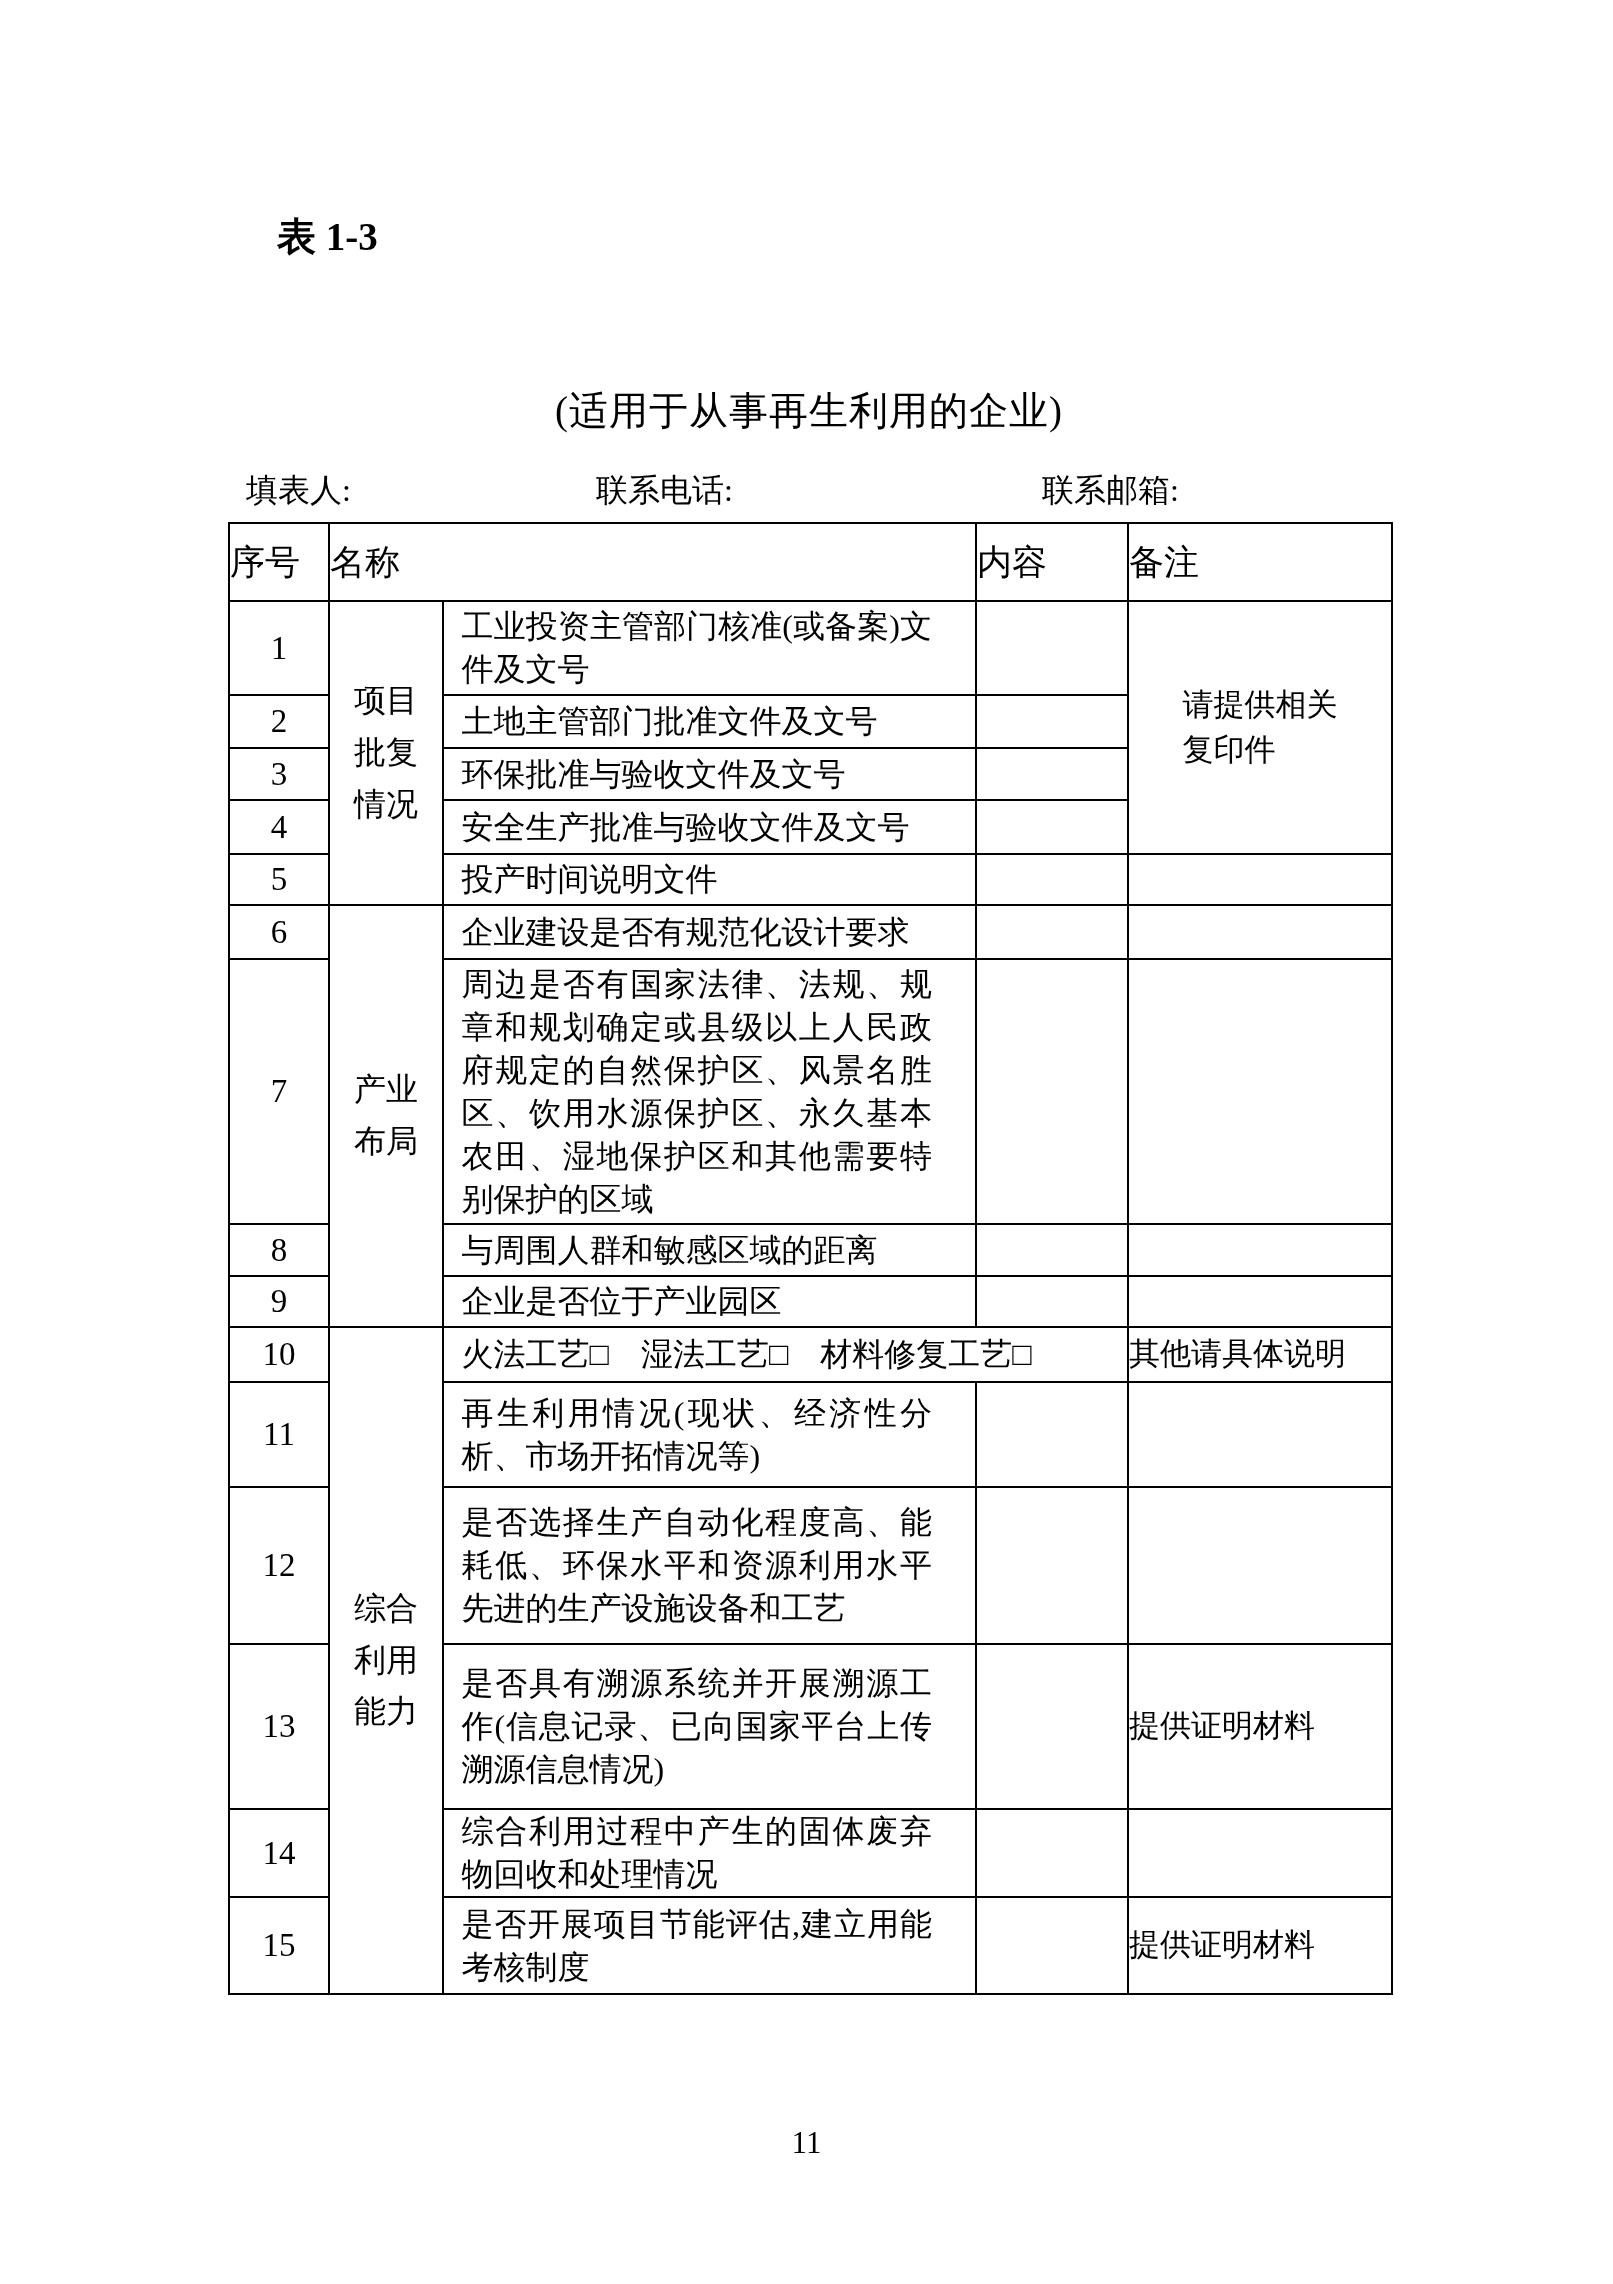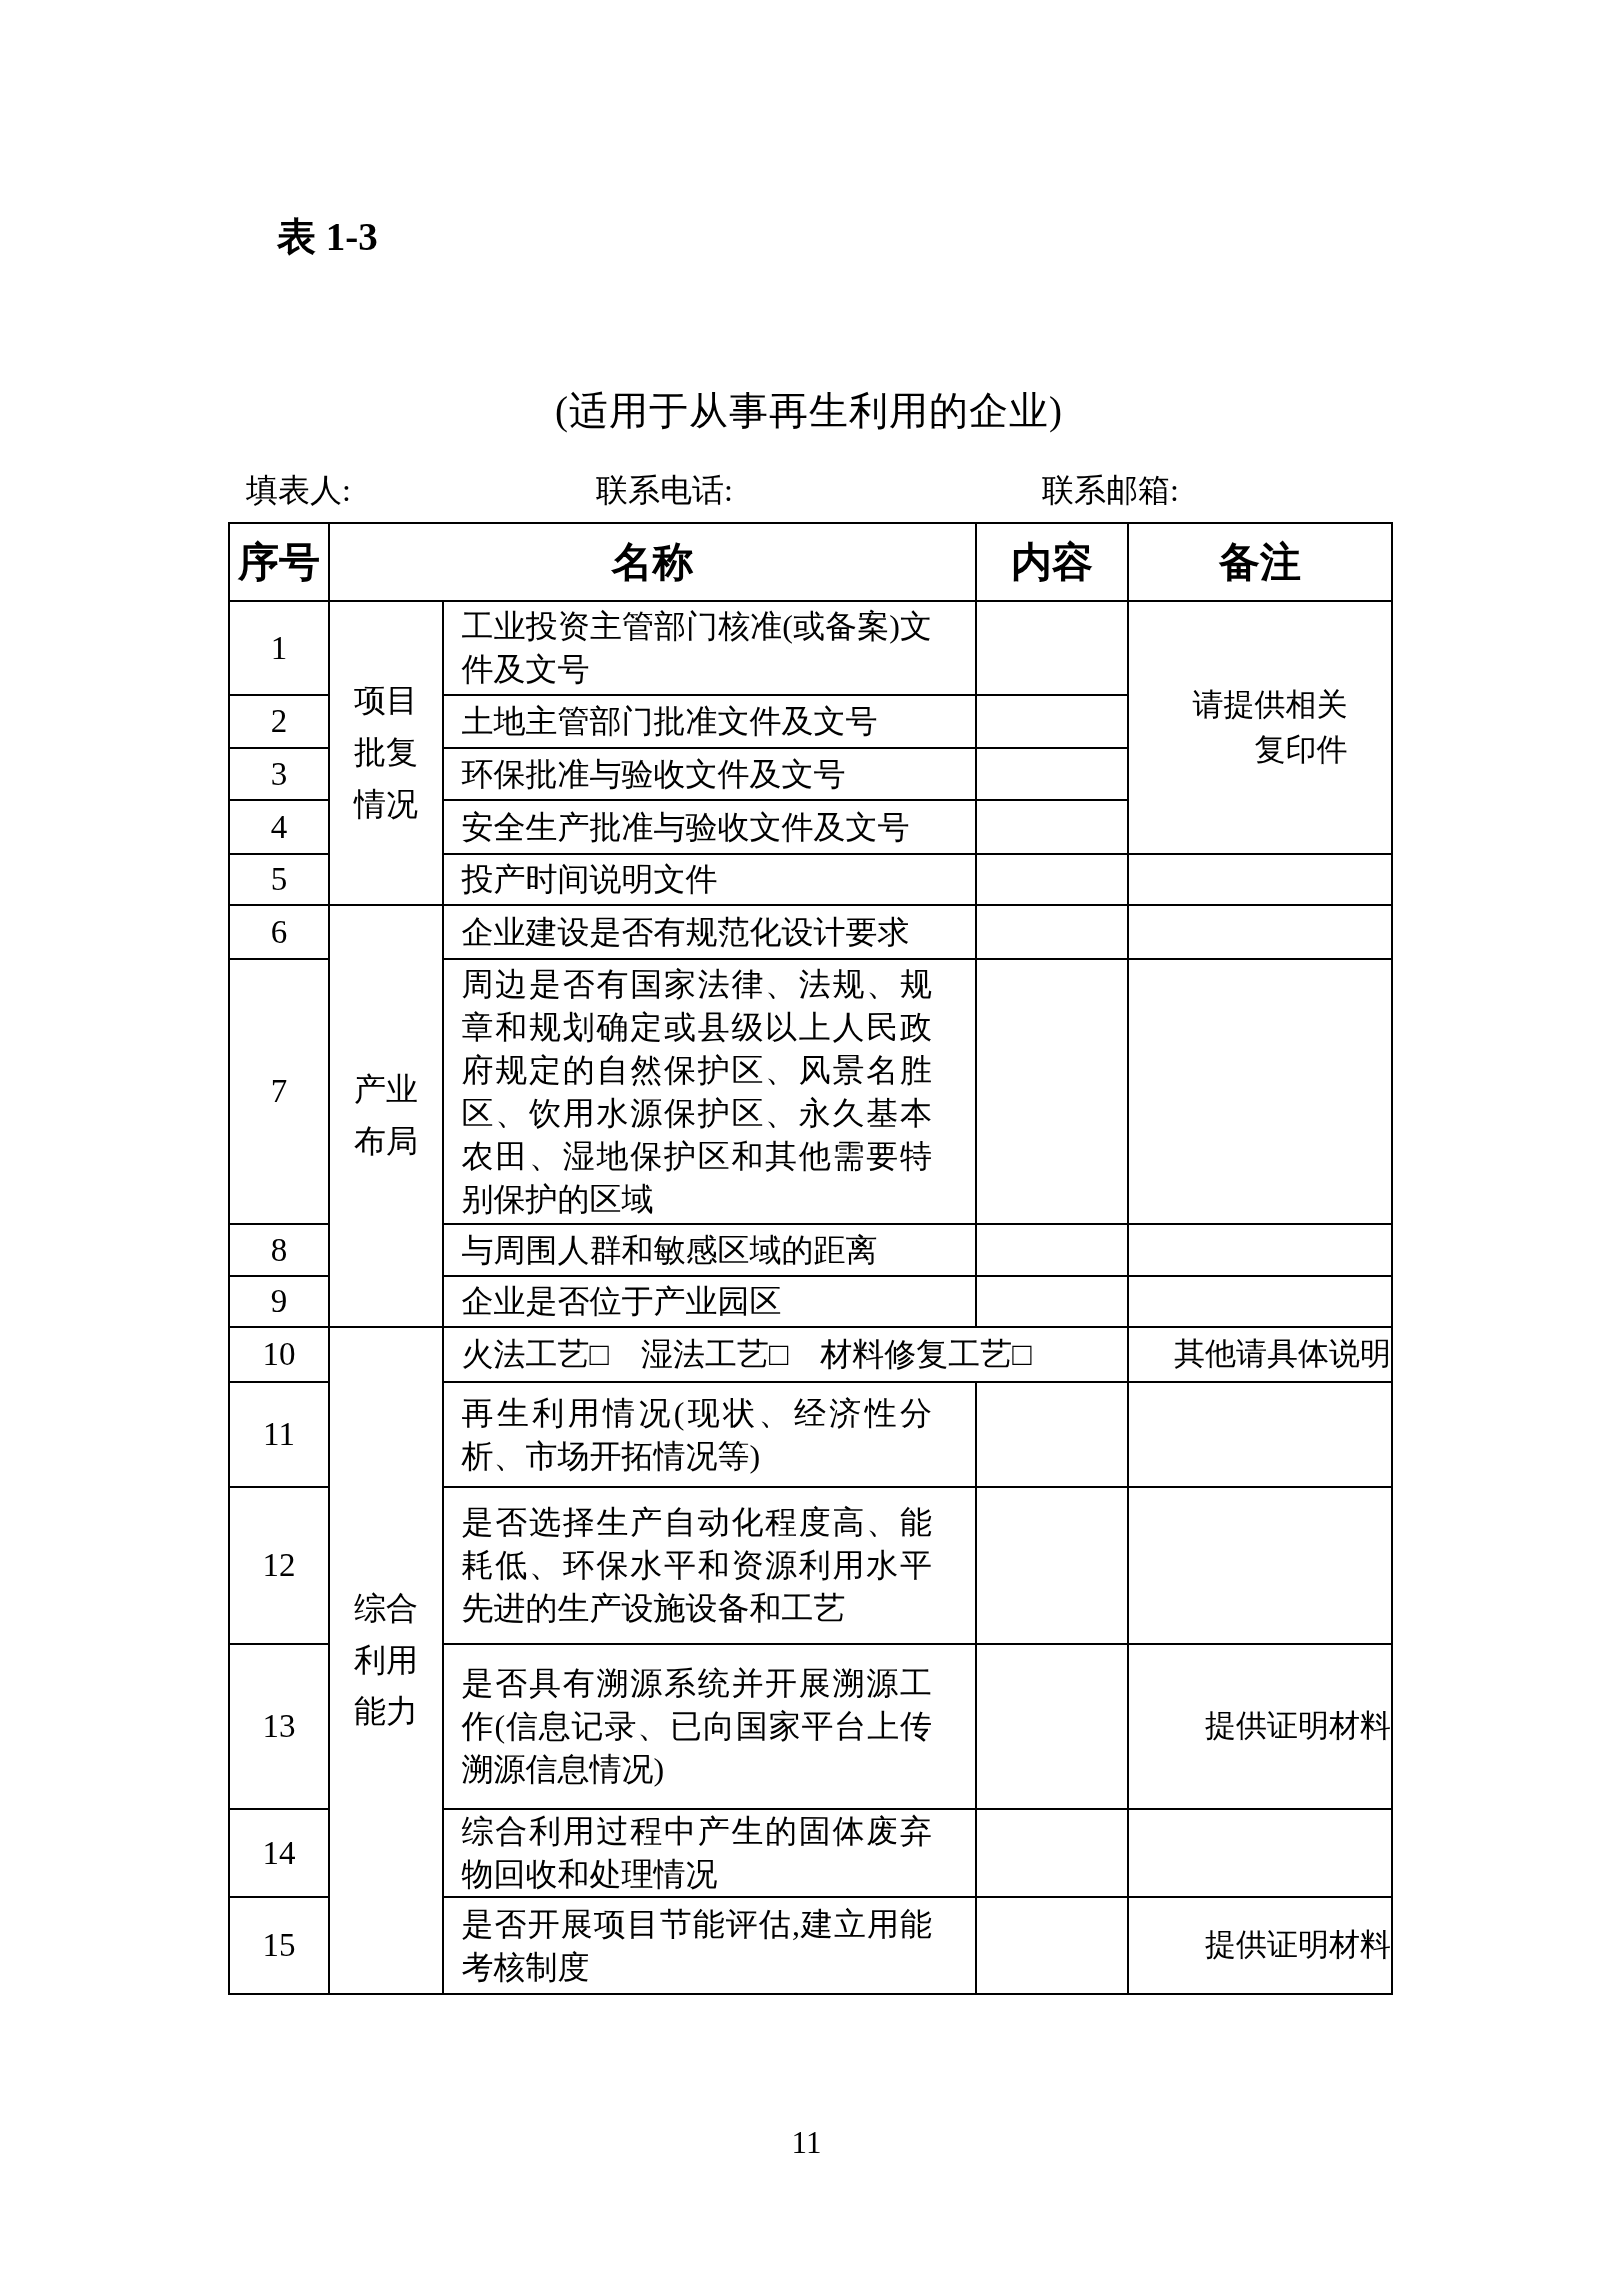--- a/index.html
+++ b/index.html
@@ -34,32 +34,32 @@
     border-collapse: collapse; table-layout: fixed;
     border: 2.9px solid #000;
   }
   .spec-table th, .spec-table td {
     border: 2px solid #000;
     padding: 0;
     vertical-align: middle;
     overflow: hidden;
   }
   .spec-table th {
-    font-weight: bold; font-size: 41px; text-align: center;
+    font-weight: normal; font-size: 35px; text-align: left;
   }
   td.idx { text-align: center; font-size: 33px; }
   td.cat { font-size: 32px; border-radius: 19px; }
   td.cat .stack { width: 2em; margin: 0 auto; line-height: 1.62; text-align: center; }
   td.name {
     font-size: 32px; line-height: 43px;
     text-align: justify; text-justify: inter-character;
     padding: 0 43px 0 17.6px;
   }
   td.name.options { padding-right: 24px; }
-  td.remark { font-size: 31px; text-align: right; line-height: 1.45; padding-left: 20px; }
+  td.remark { font-size: 31px; text-align: left; line-height: 1.45; }
   td.remark .narrow { width: 5em; margin: 0 auto; }
 
   .page-number {
     position: absolute; left: 0; top: 2125px; width: 1613px;
     text-align: center; font-size: 31px;
   }
 </style>
 </head>
 <body>
 

